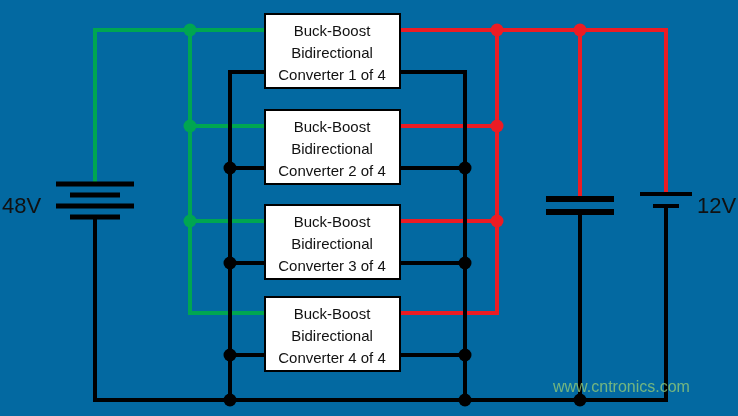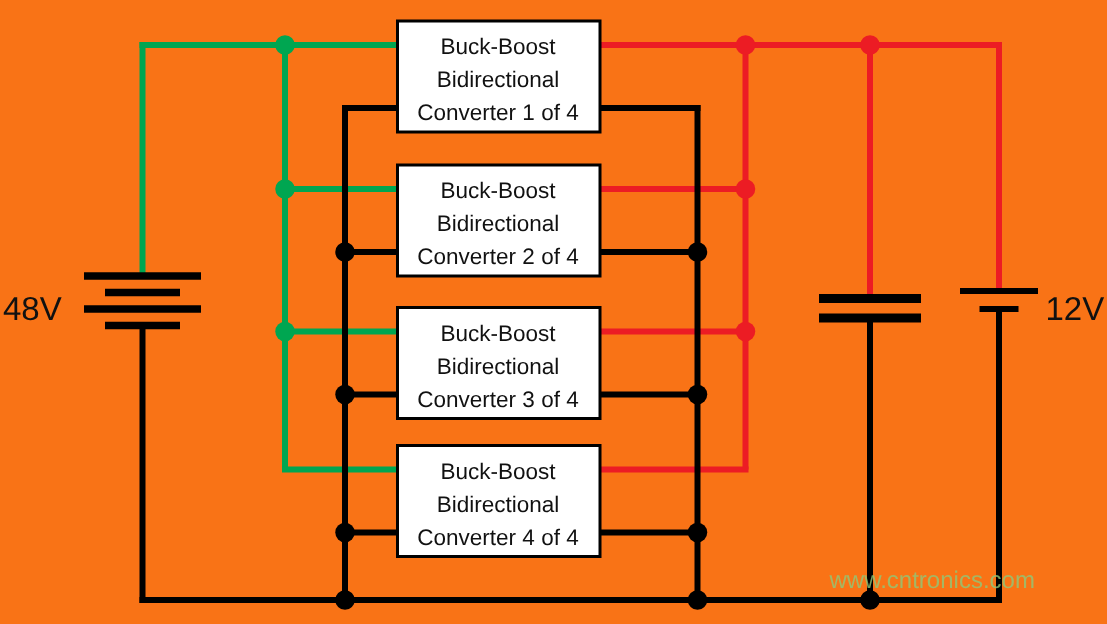--- a/index.html
+++ b/index.html
@@ -4,21 +4,21 @@
 <style>
   html, body {
     margin: 0;
     padding: 0;
     background: #ffffff;
   }
   .stage {
     position: relative;
     width: 738px;
     height: 416px;
-    background: #f97316;
+    background: #0369a1;
     overflow: hidden;
     font-family: "Liberation Sans", sans-serif;
   }
   svg { display: block; }
   .wire { fill: none; stroke-width: 4; }
   .plate-thick { stroke-width: 6; }
   .plate-med { stroke-width: 5; }
   .plate-thin { stroke-width: 4; }
   .conv-box { fill: #ffffff; stroke: #000000; stroke-width: 2; }
   .conv-text {

